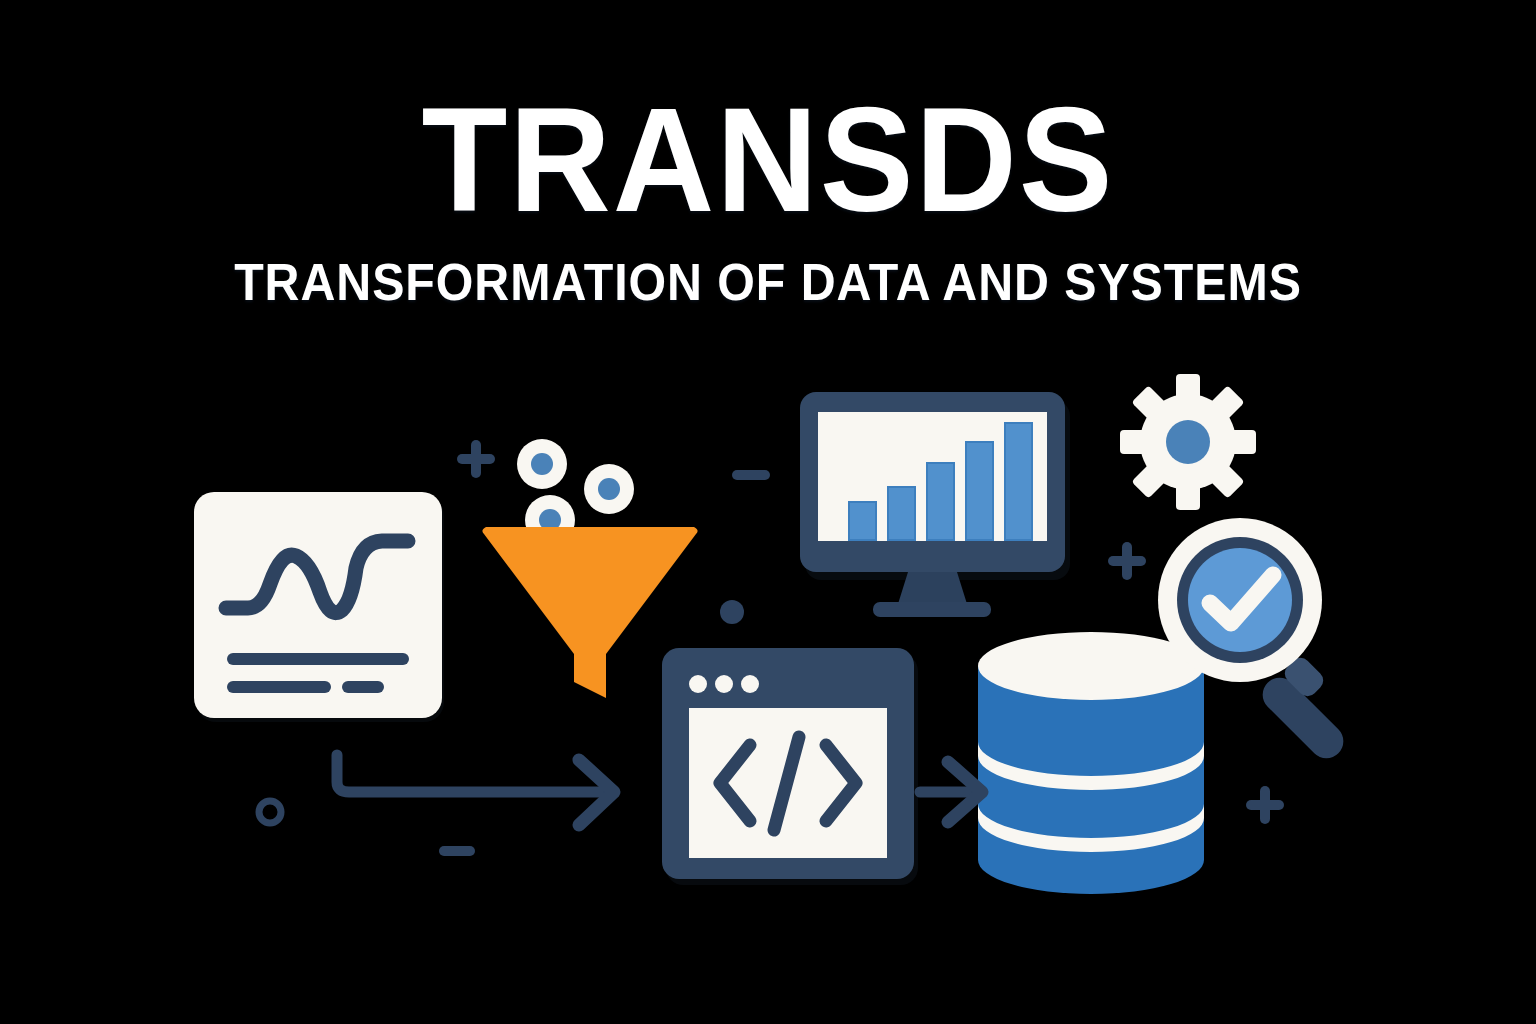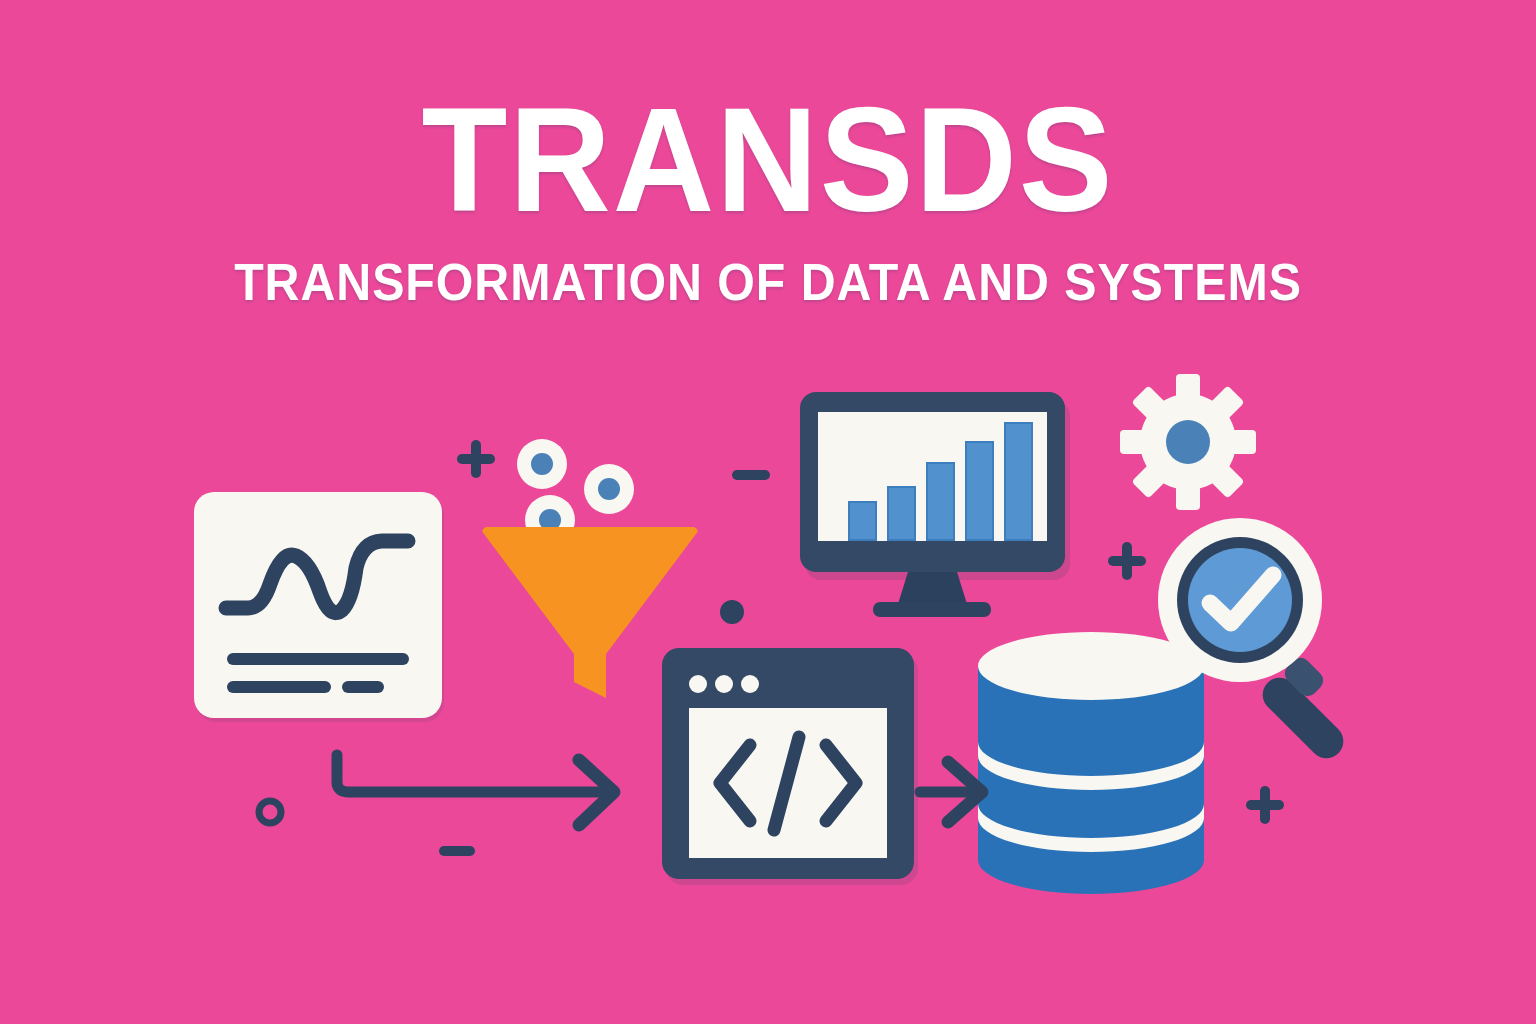--- a/index.html
+++ b/index.html
@@ -5,21 +5,21 @@
 <style>
   html, body {
     margin: 0;
     padding: 0;
     background: #4a82b8;
   }
   #stage {
     position: relative;
     width: 1536px;
     height: 1024px;
-    background: #ec4899;
+    background: #000000;
     overflow: hidden;
     font-family: "Liberation Sans", sans-serif;
   }
 
   
   #header {
     position: absolute;
     left: 0;
     top: 0;
     width: 1536px;

